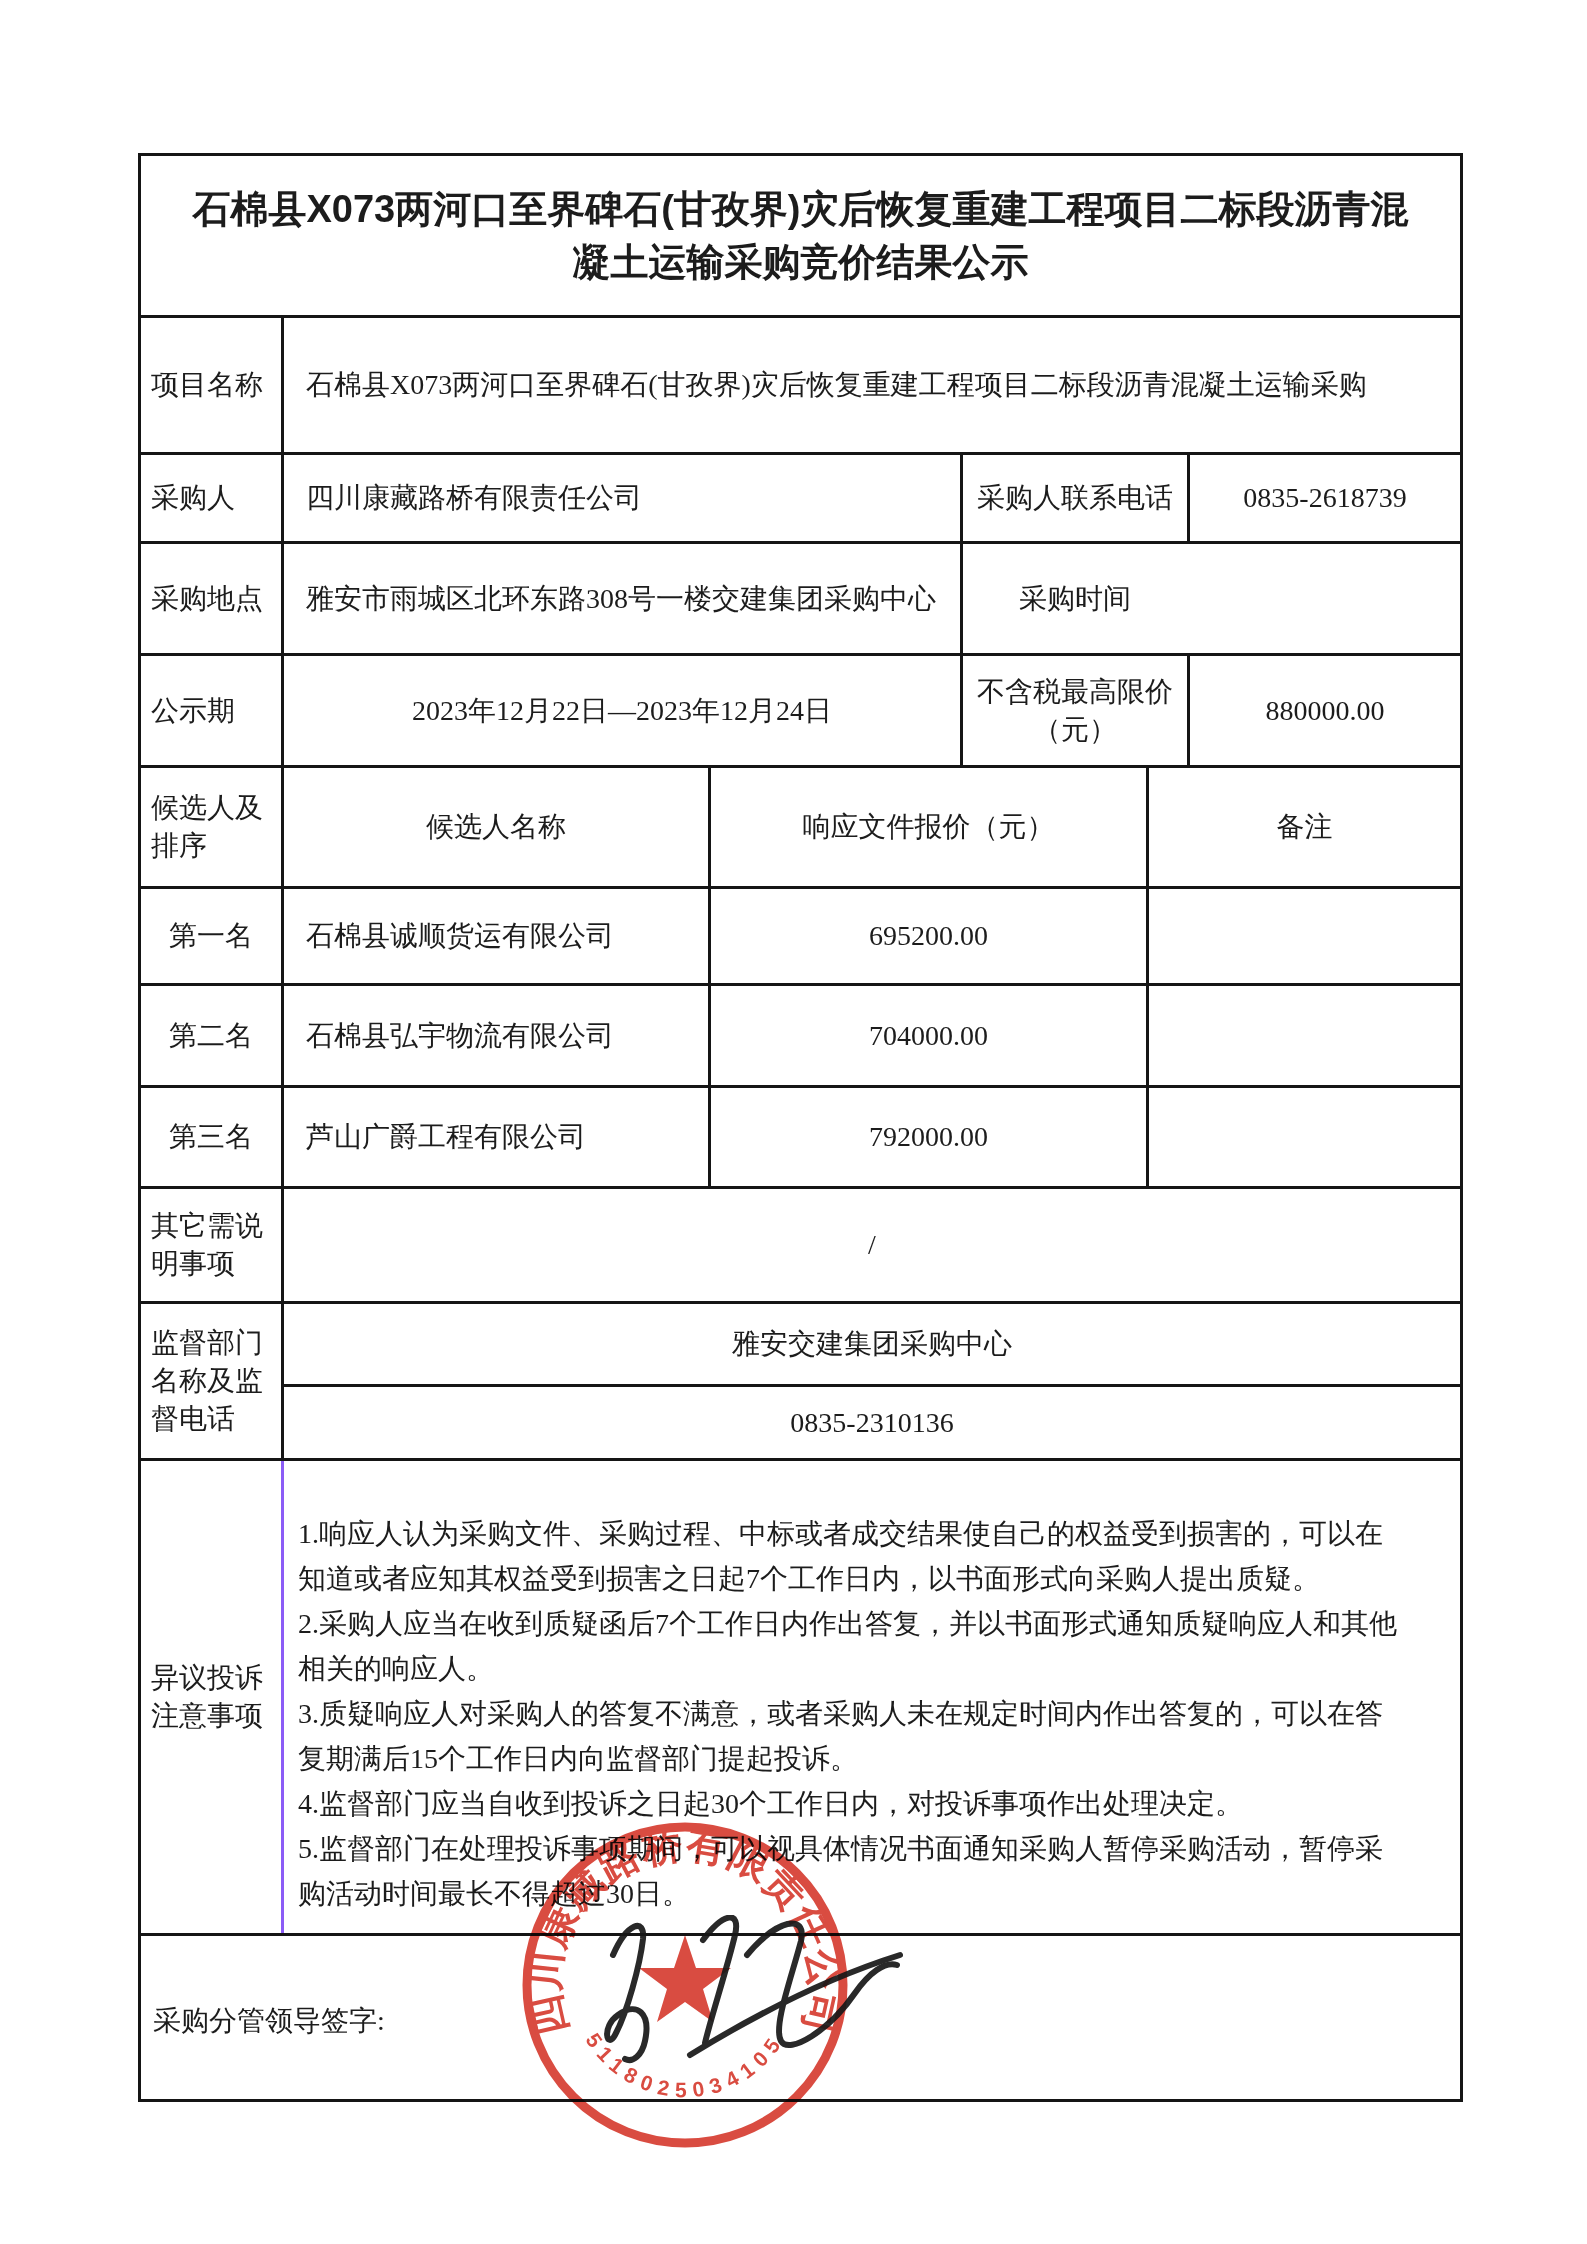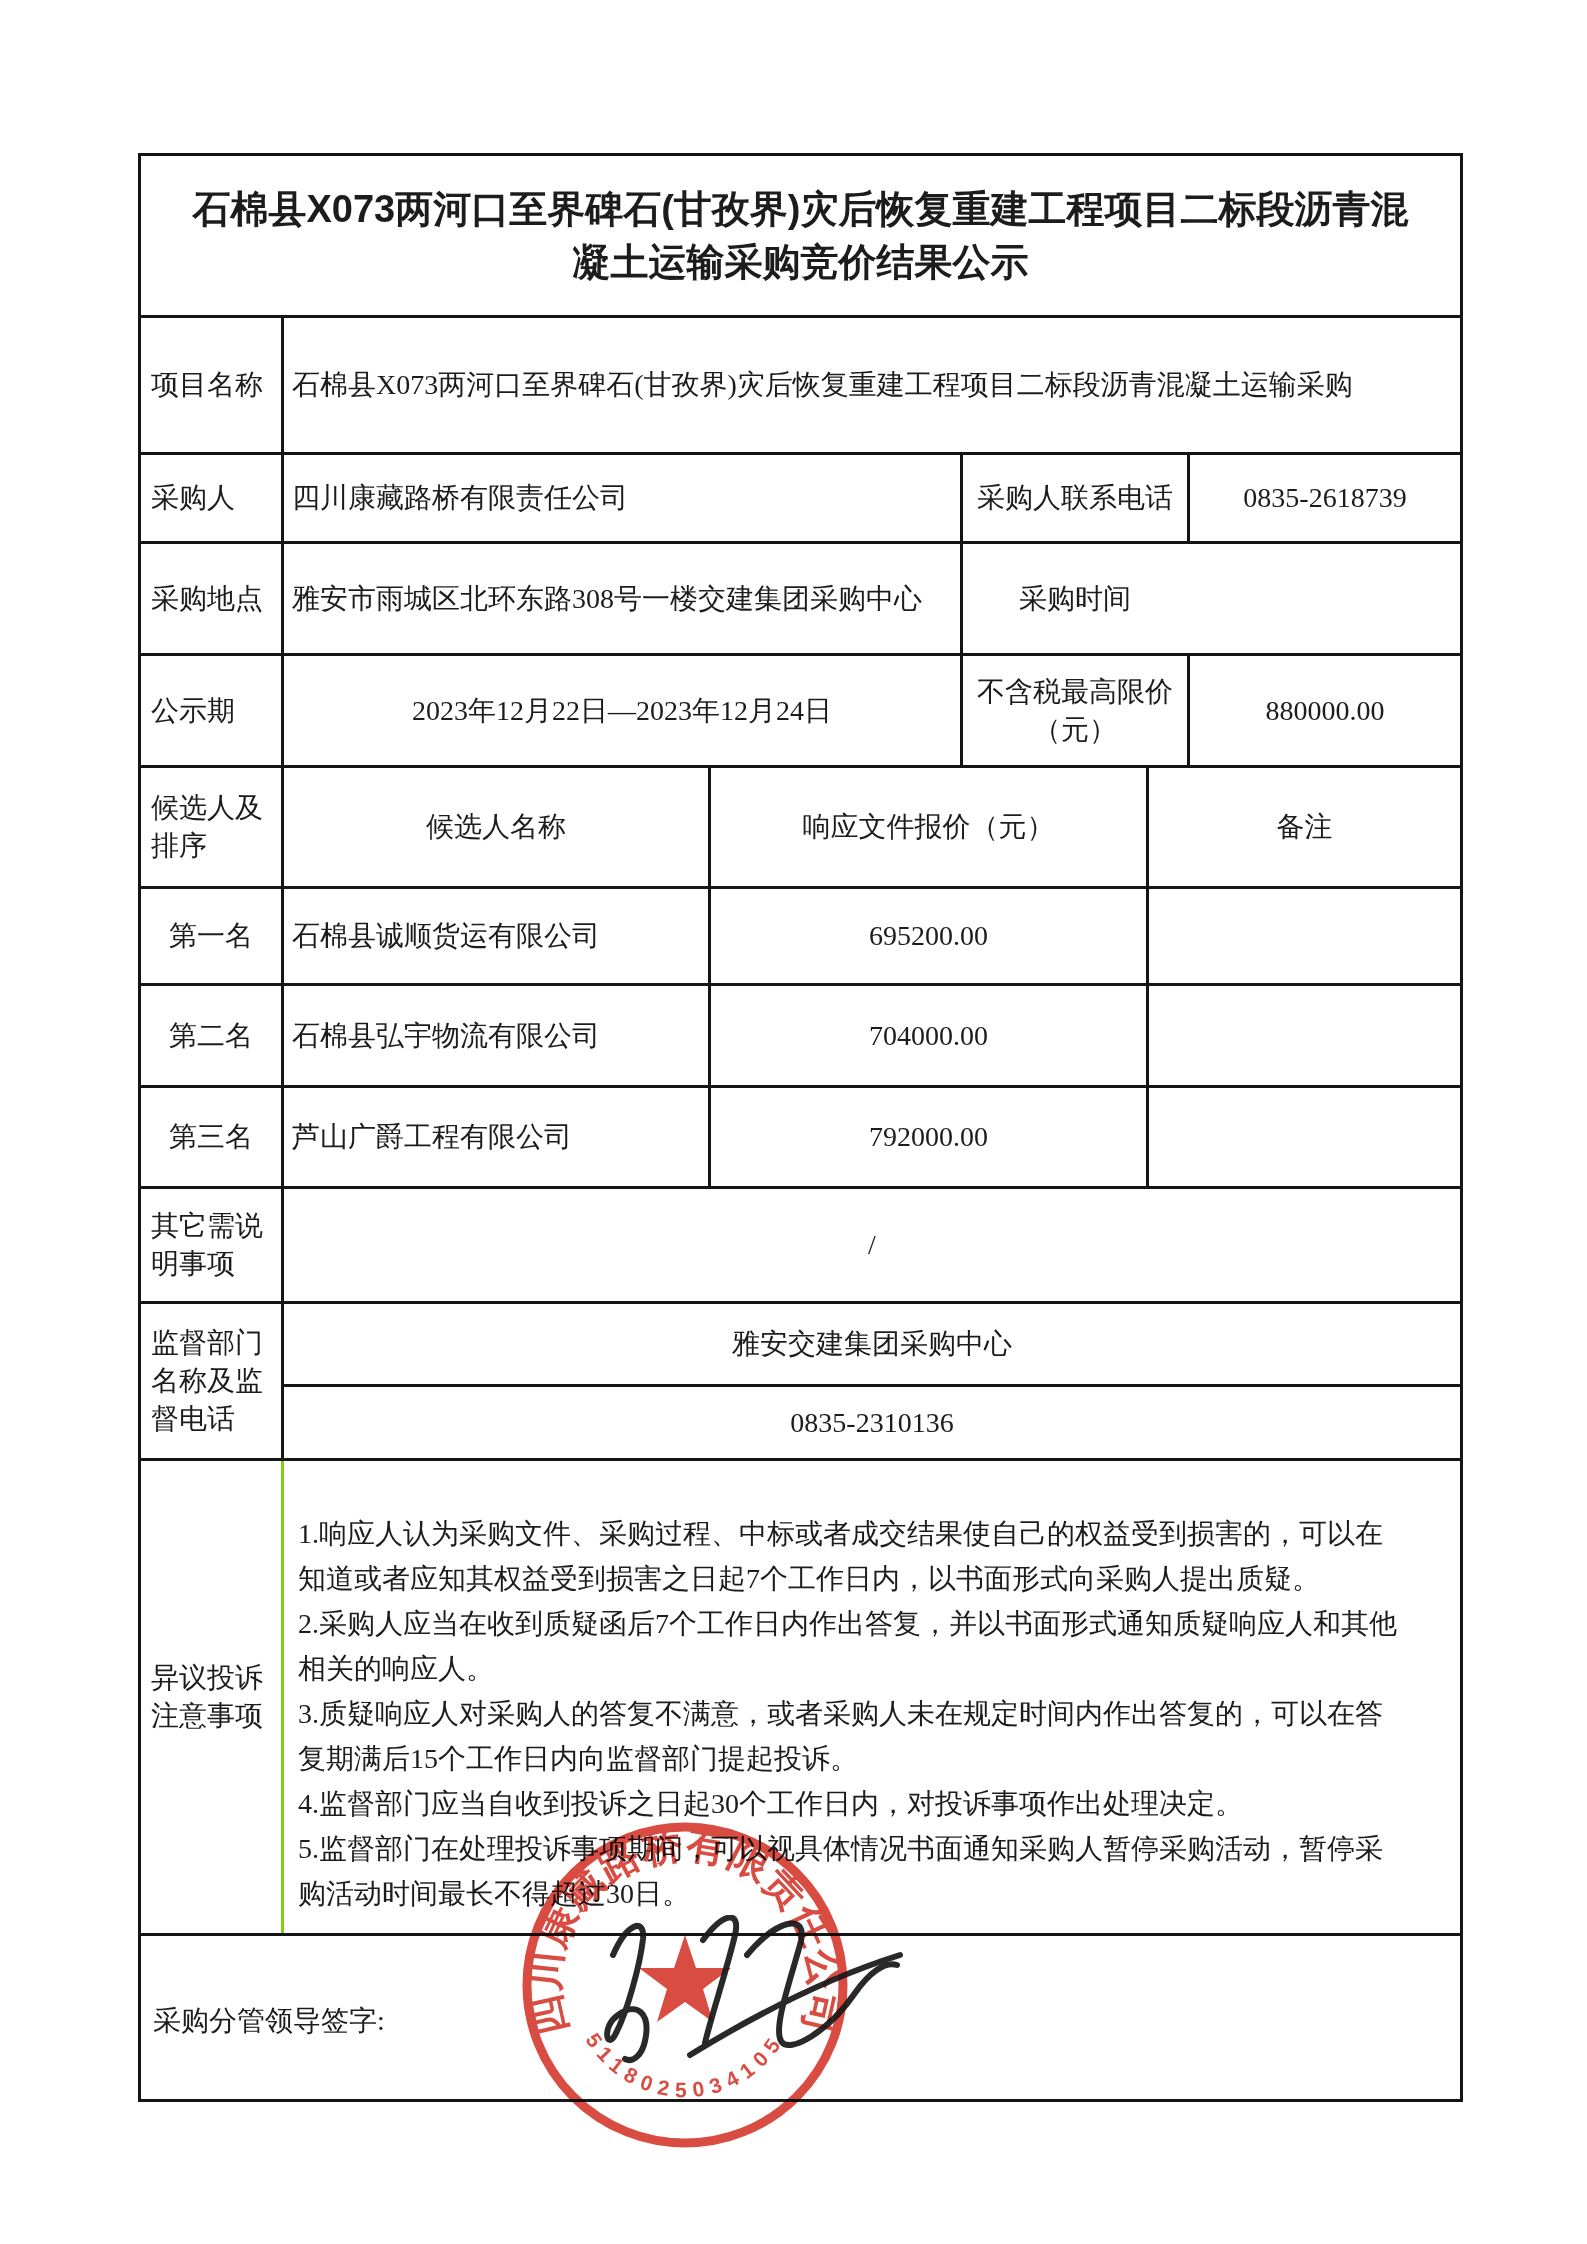--- a/index.html
+++ b/index.html
@@ -15,37 +15,37 @@
   .row{display:flex;box-sizing:border-box;border-top:3px solid #151515;}
   .row.first{border-top:none;}
   .cell{
     box-sizing:border-box;display:flex;align-items:center;
     font-size:28px;line-height:1.35;border-left:3px solid #151515;
     overflow:hidden;
   }
   .cell.nb{border-left:none;}
   .lab{justify-content:flex-start;padding:4px 6px 4px 10px;}
   .ctr{justify-content:center;text-align:center;padding:4px 8px;}
-  .lft{justify-content:flex-start;padding:4px 8px 4px 8px;}
+  .lft{justify-content:flex-start;padding:4px 8px 4px 22px;}
   .wA{width:140px;}
   .wB{width:679px;}
   .wC{width:227px;}
   .wD{flex:1;}
   .wB2{width:427px;}
   .wC2{width:438px;}
   .title-cell{
     width:100%;justify-content:center;text-align:center;
     font-family:"Liberation Sans","DejaVu Sans",sans-serif;
     font-weight:700;font-size:38px;line-height:53px;padding:8px 40px;
   }
   .sup-right{flex:1;display:flex;flex-direction:column;border-left:3px solid #151515;box-sizing:border-box;}
   .sup-sub{box-sizing:border-box;display:flex;align-items:center;justify-content:center;font-size:28px;}
   .sup-sub.second{border-top:3px solid #151515;}
   .obj-content{
-    flex:1;border-left:3px solid #84cc16;box-sizing:border-box;
+    flex:1;border-left:3px solid #8b5cf6;box-sizing:border-box;
     display:block;padding:50px 50px 0 14px;font-size:28px;line-height:45px;
   }
   .obj-item{display:block;}
   .sign-cell{width:100%;padding-left:12px;font-size:28px;}
   .stamp-svg{position:absolute;left:515px;top:1815px;opacity:0.9;mix-blend-mode:multiply;}
   .sig-svg{position:absolute;left:585px;top:1915px;opacity:0.92;}
 </style>
 </head>
 <body>
 

